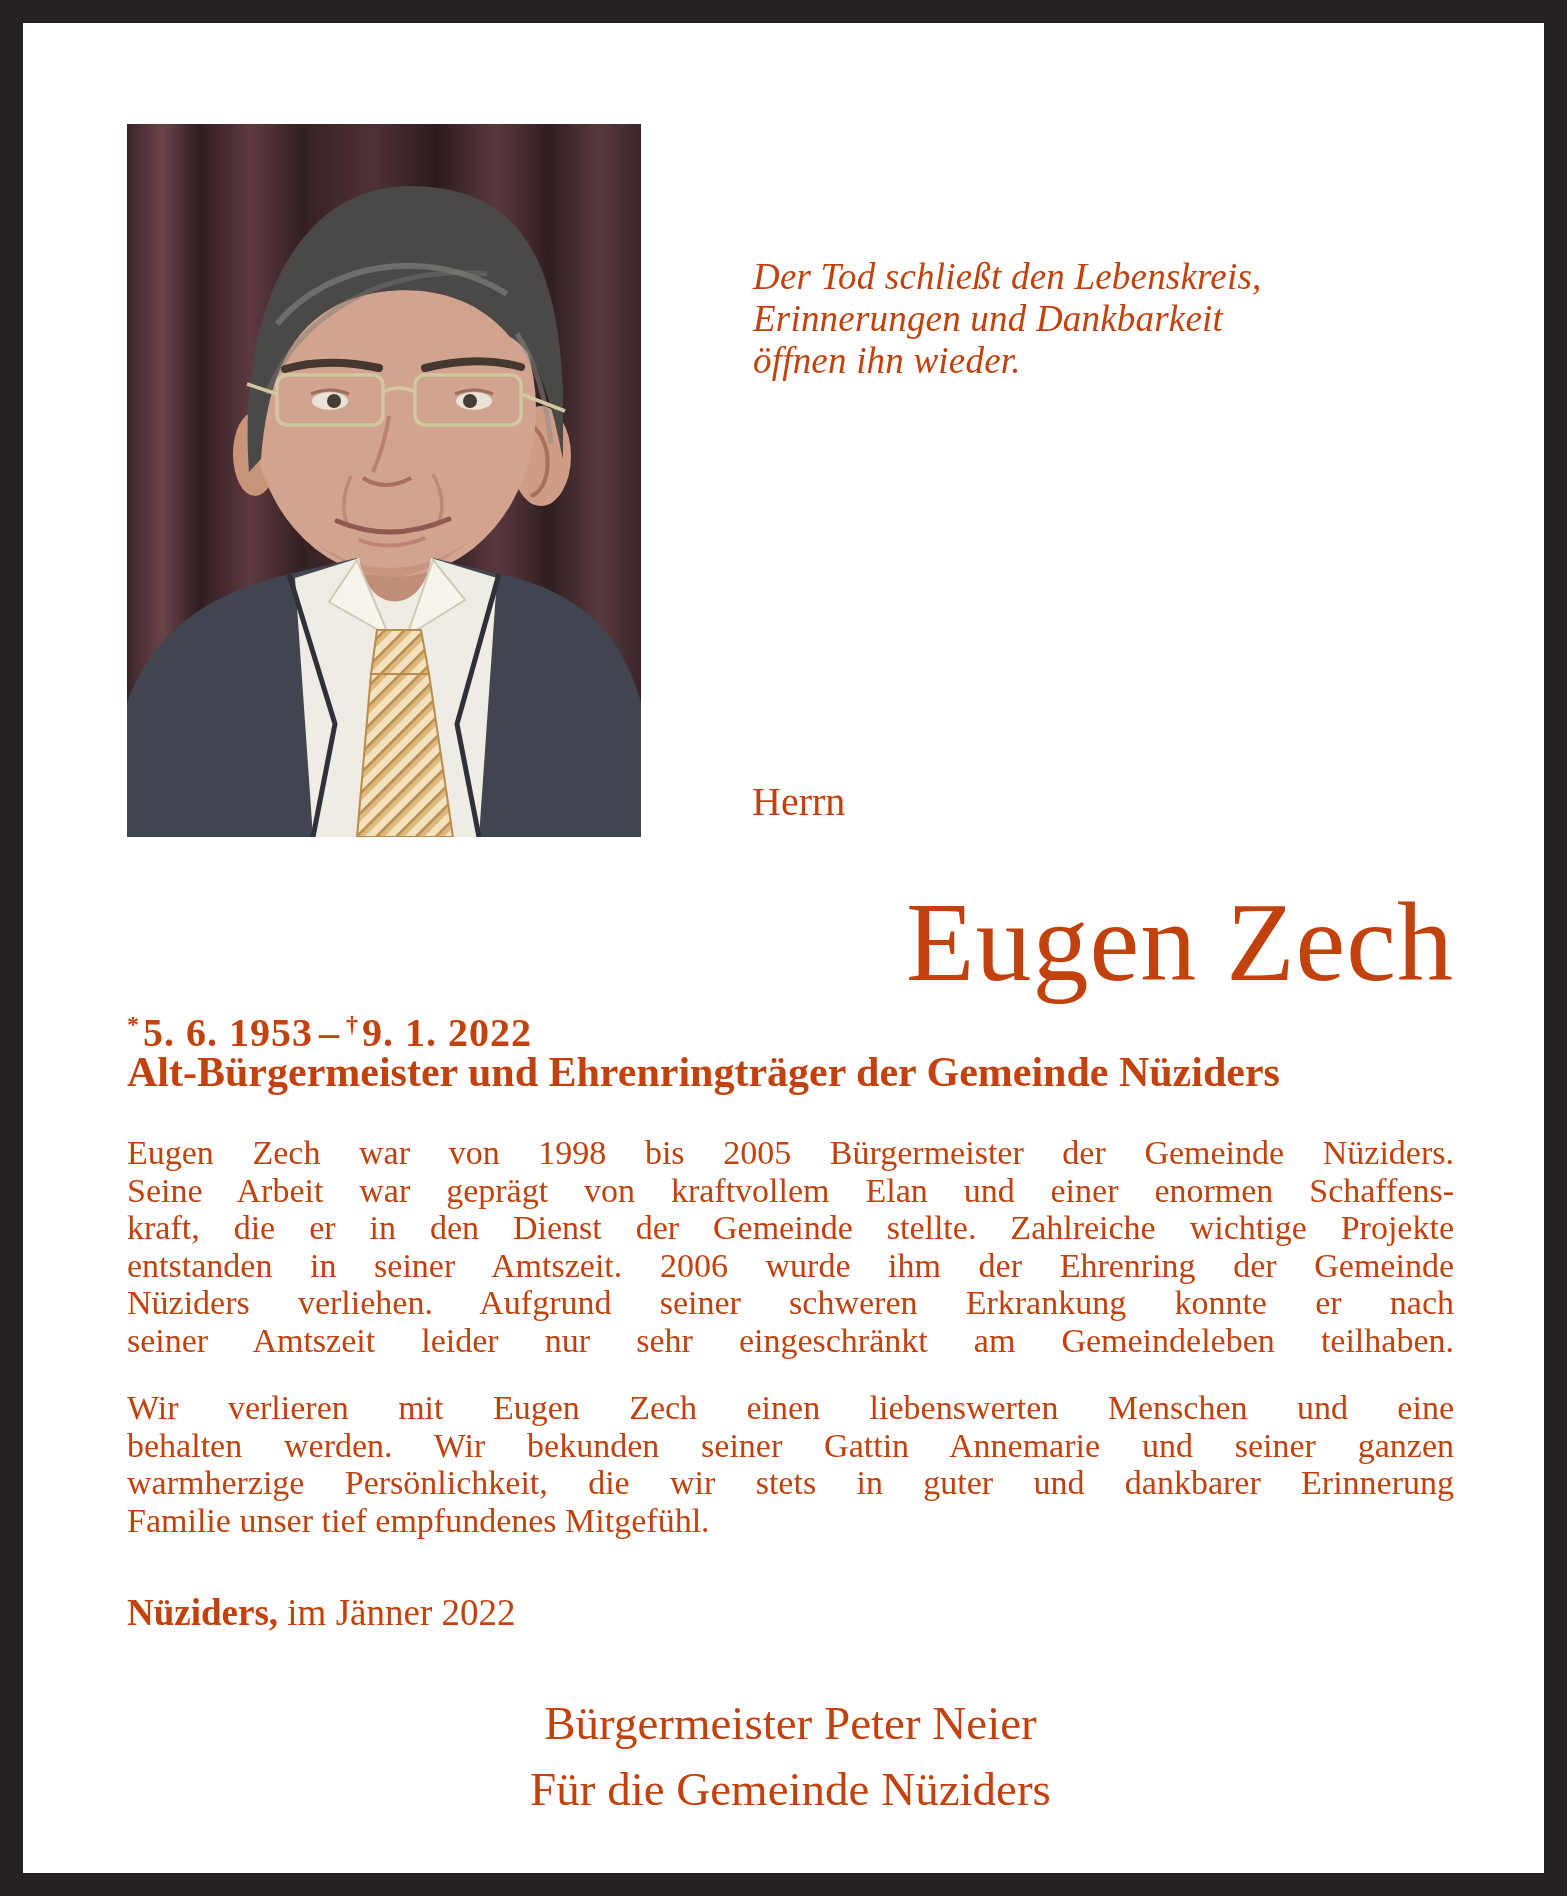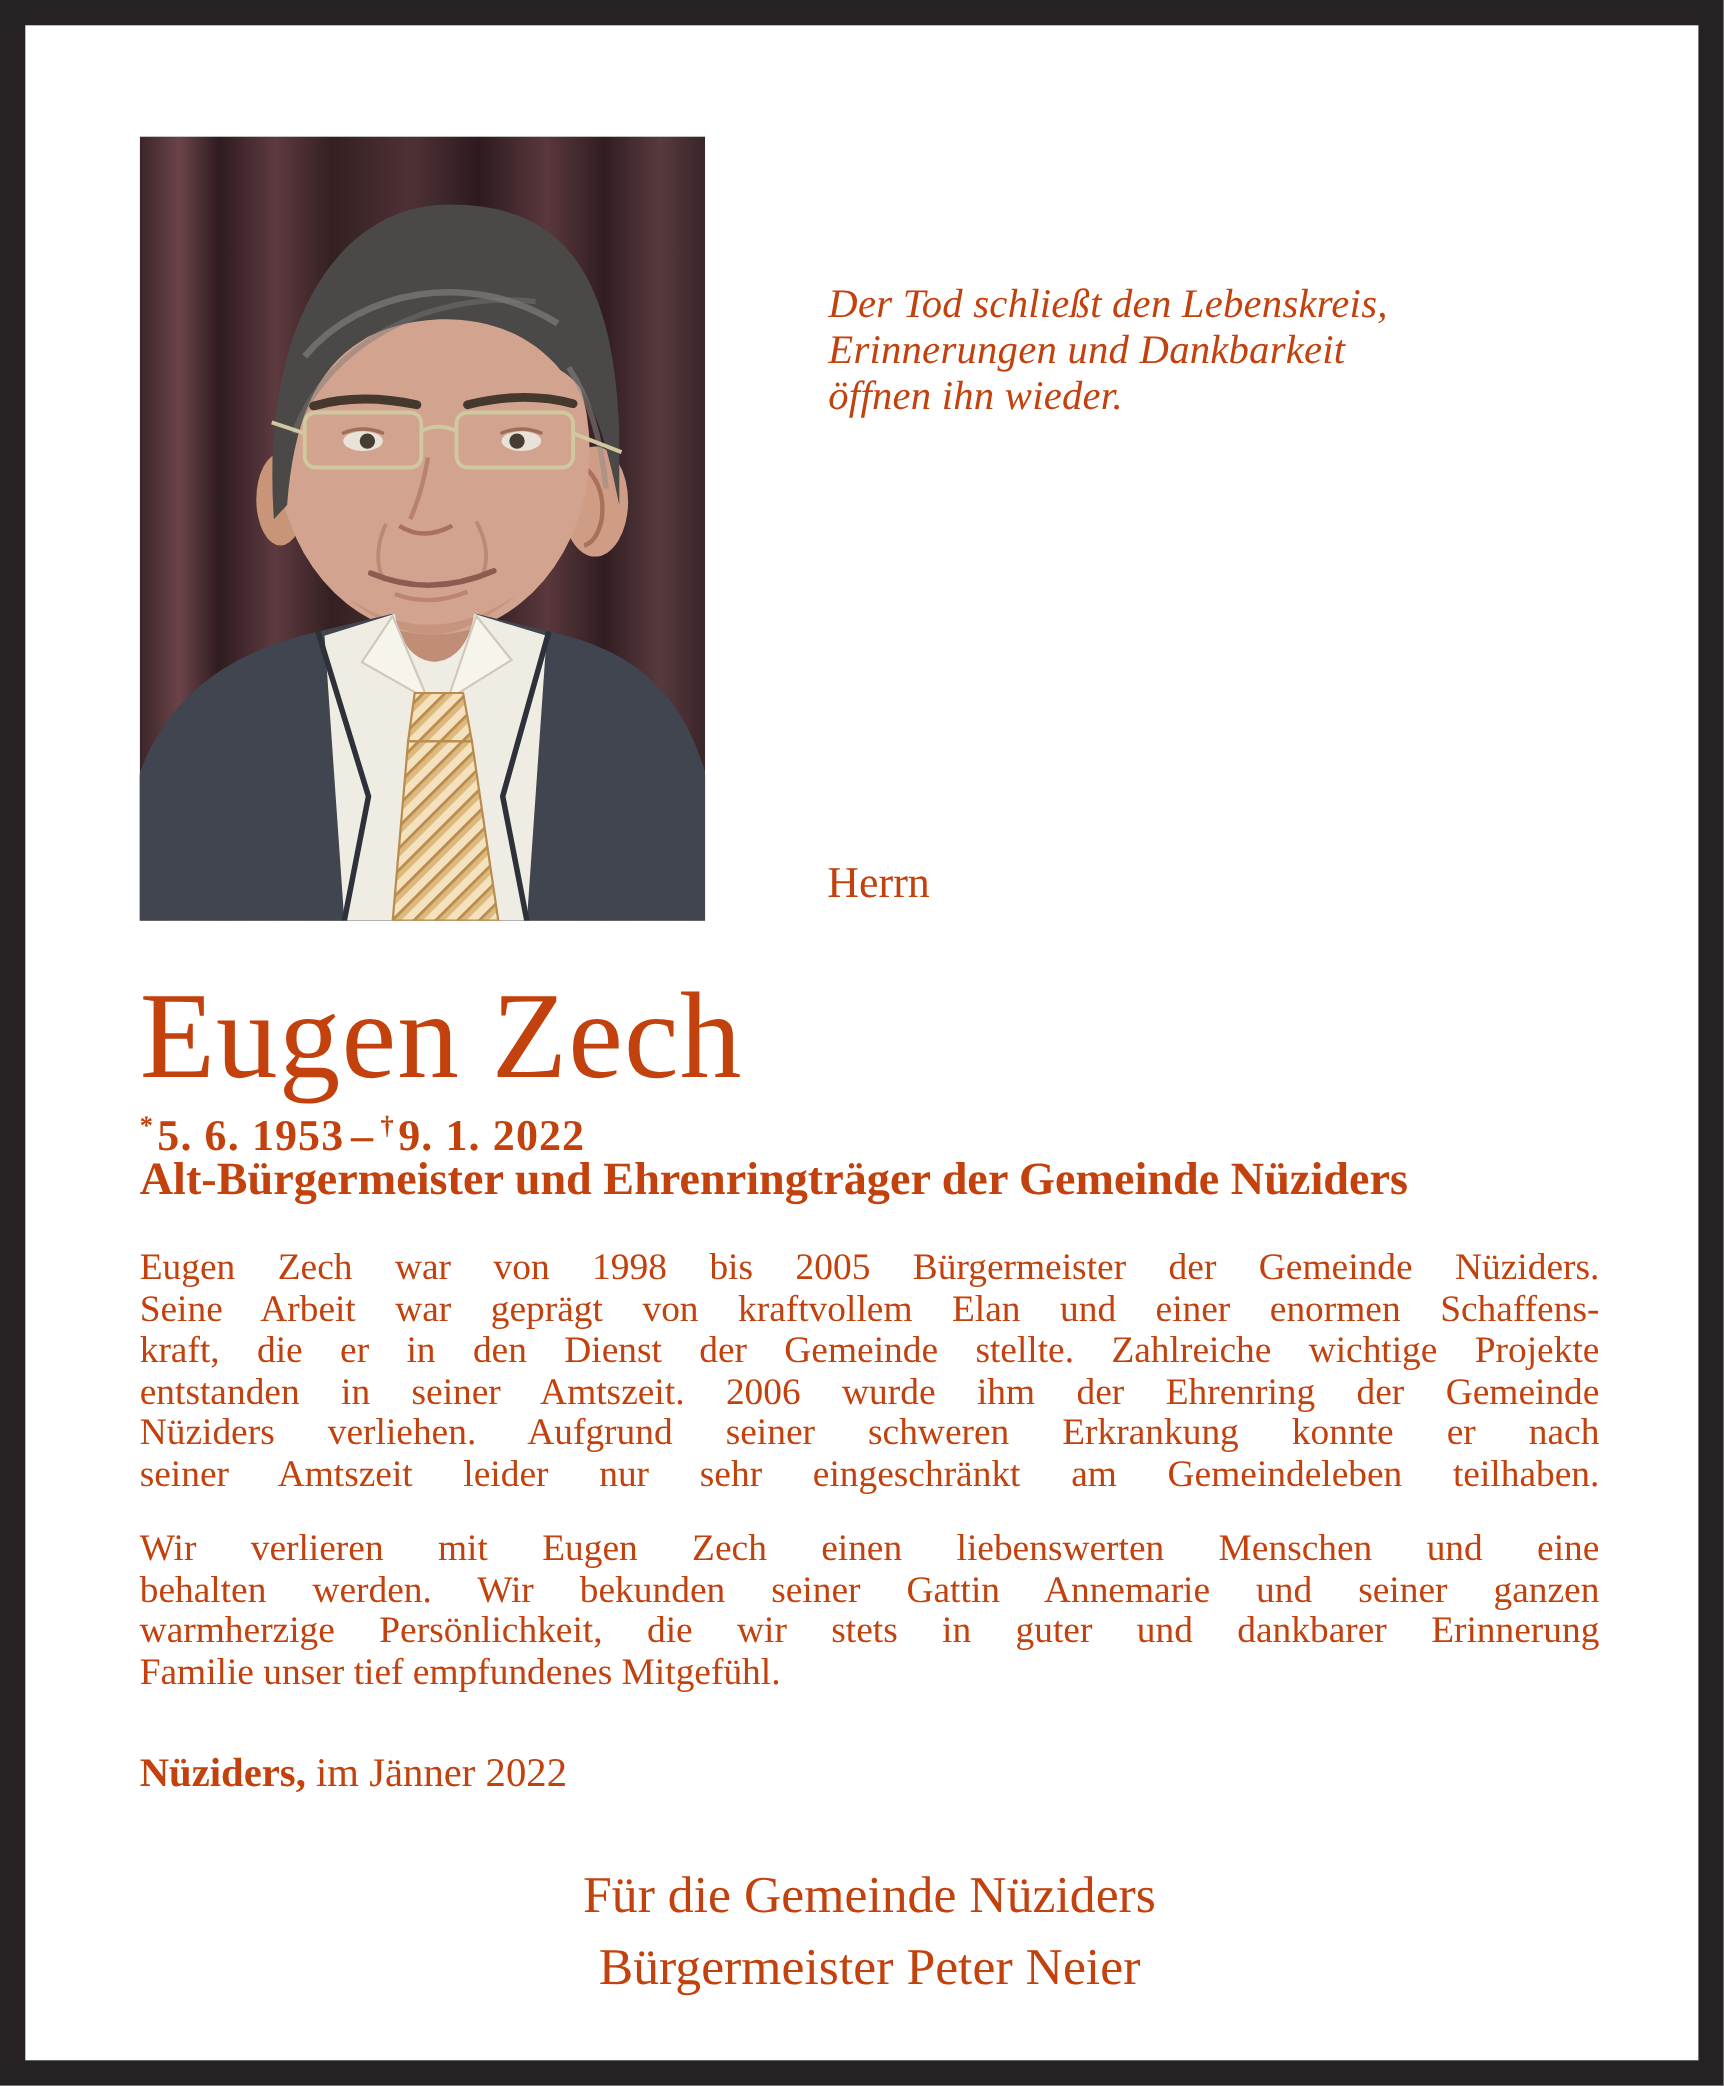--- a/index.html
+++ b/index.html
@@ -34,21 +34,21 @@
 
   .intro {
     left: 752px; top: 745px; width: 701px;
     font-size: 40px; line-height: 57px;
   }
   .intro .line { text-align: justify; text-align-last: justify; }
   .intro .line:last-child { text-align-last: left; margin-top: 28px; }
 
   .name {
     left: 127px; top: 880px; width: 1327px;
-    text-align: left;
+    text-align: right;
     font-size: 112px; line-height: 124px;
     letter-spacing: 1px;
     white-space: nowrap;
   }
 
   .dates {
     left: 127px; top: 1002px; width: 1327px;
     text-align: left;
     font-weight: bold;
     font-size: 40px; line-height: 44px;
@@ -208,18 +208,18 @@
       <div class="line">warmherzige Persönlichkeit, die wir stets in guter und dankbarer Erinnerung</div>
       <div class="line">Familie unser tief empfundenes Mitgefühl.</div>
     </div>
 
   <div class="abs placedate">
     <span class="place">Nüziders,</span>
     <span>im Jänner 2022</span>
   </div>
 
   <div class="abs closing">
+      <div class="line">Bürgermeister Peter Neier</div>
       <div class="line">Für die Gemeinde Nüziders</div>
-      <div class="line">Bürgermeister Peter Neier</div>
     </div>
 
   <div class="frame"></div>
 </div>
 
 </body></html>

